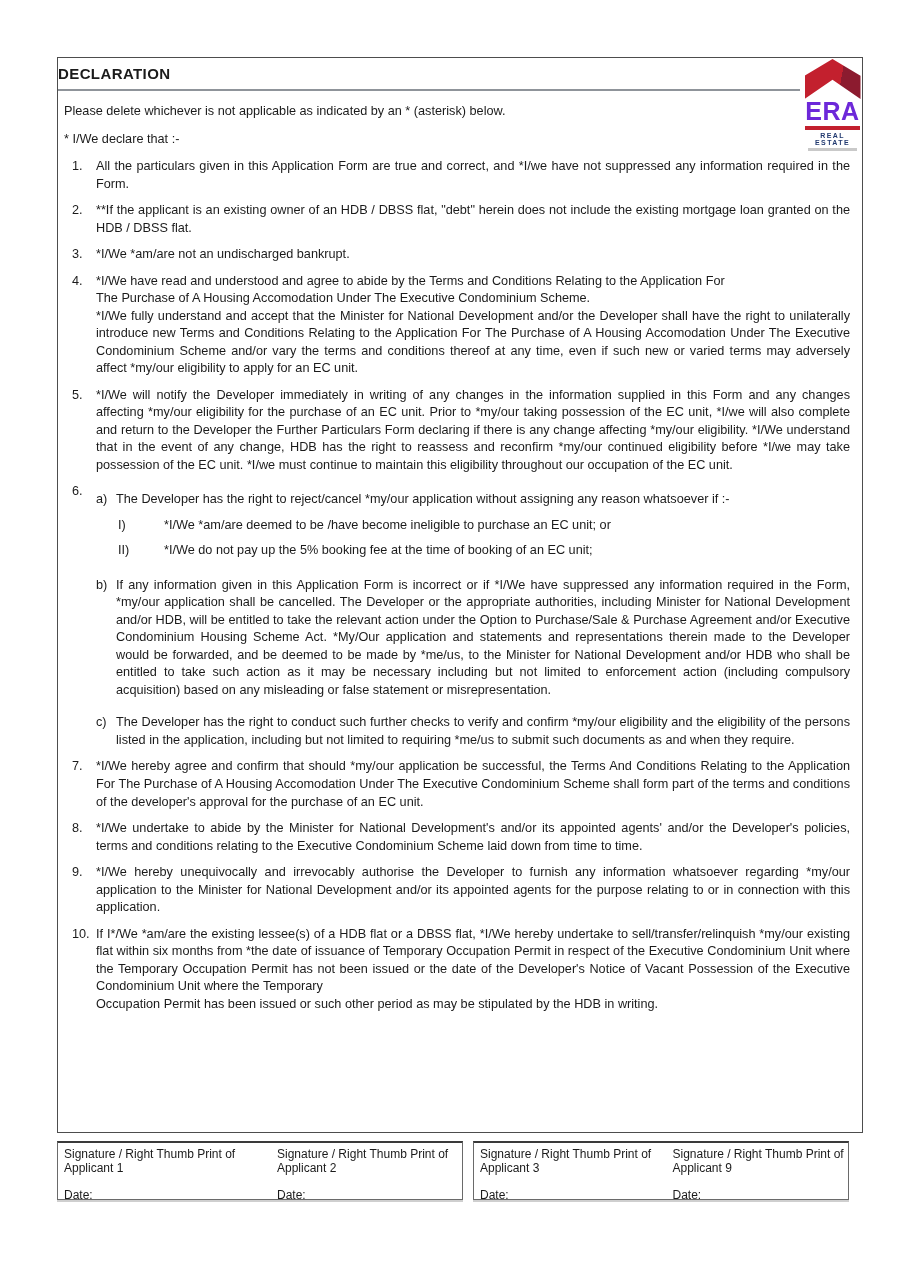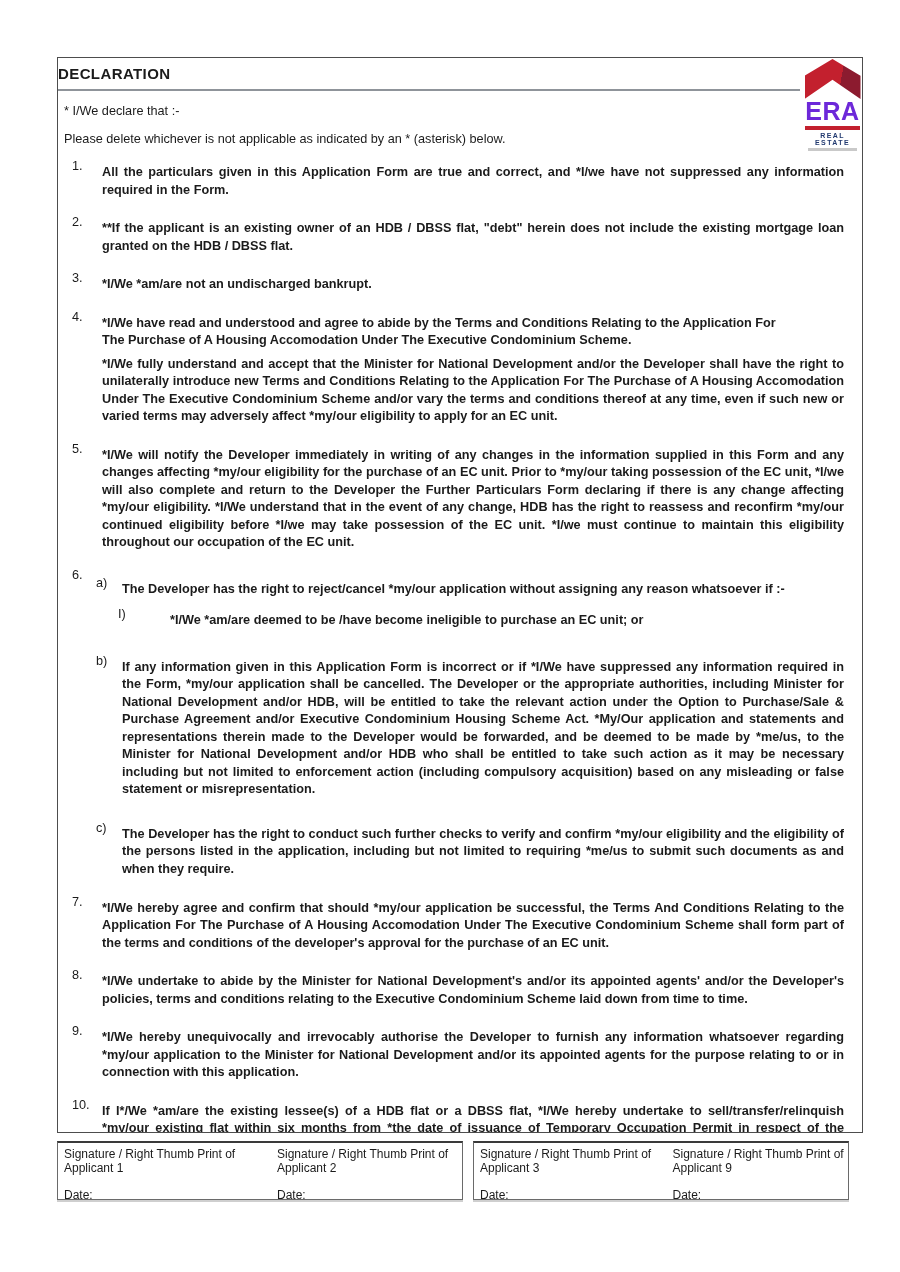--- a/index.html
+++ b/index.html
@@ -25,21 +25,21 @@
   .era-tag{height:3px;background:#c9c9c9;margin:2px 4px 0 4px;}
 
   
   .dbody{padding:12px 12px 0 6px;font-size:12.7px;line-height:1.38;}
   .blk{white-space:pre-line;}
   .jt{text-align:justify;}
   .intro-p{margin:0 0 10px 0;}
   .items{padding-left:8px;}
   .item{display:grid;grid-template-columns:24px 1fr;margin-bottom:9px;}
   .inum{}
-  .itxt .blk{margin:6px;font-weight:bold;}
+  .itxt .blk{margin:0;}
   .sub{display:grid;grid-template-columns:20px 1fr;margin-top:8px;}
   .roman{display:grid;grid-template-columns:46px 1fr;margin:8px 0 0 2px;}
   .gap-b{margin-top:17px;}
   .gap-c{margin-top:15px;}
 
   
   .sigrow{position:absolute;left:57px;top:1141px;width:806px;display:flex;}
   .sigbox{border:1px solid #6a6a6a;border-top:2px solid #3a3a3a;box-sizing:border-box;
           height:59px;display:flex;padding:4px 4px 4px 6px;background:#fff;
           box-shadow:0 2px 0 #cfcfcf;}
@@ -63,22 +63,22 @@
 
     <div class="logo">
       <div class="roof"></div>
       <div class="era-word">ERA</div>
       <div class="era-bar"></div>
       <div class="era-sub">REAL ESTATE</div>
       <div class="era-tag"></div>
     </div>
 
     <div class="dbody">
+      <p class="intro-p">Please delete whichever is not applicable as indicated by an * (asterisk) below.</p>
       <p class="intro-p">* I/We declare that :-</p>
-      <p class="intro-p">Please delete whichever is not applicable as indicated by an * (asterisk) below.</p>
 
       <div class="items">
 
         <div class="item">
           <div class="inum">1.</div>
           <div class="itxt">
               <div class="blk jt">All the particulars given in this Application Form are true and correct, and *I/we have not suppressed any information required in the Form.</div>
             </div>
         </div>
 
@@ -117,20 +117,24 @@
           <div class="itxt">
 
             <div class="sub">
               <div>a)</div>
               <div>
                 <div class="blk jt">The Developer has the right to reject/cancel *my/our application without assigning any reason whatsoever if :-</div>
                 <div class="roman">
                   <div>I)</div>
                   <div class="blk">*I/We *am/are deemed to be /have become ineligible to purchase an EC unit; or</div>
                 </div>
+                <div class="roman">
+                  <div>II)</div>
+                  <div class="blk">*I/We do not pay up the 5% booking fee at the time of booking of an EC unit;</div>
+                </div>
               </div>
             </div>
 
             <div class="sub gap-b">
               <div>b)</div>
               <div class="blk jt">If any information given in this Application Form is incorrect or if *I/We have suppressed any information required in the Form, *my/our application shall be cancelled. The Developer or the appropriate authorities, including Minister for National Development and/or HDB, will be entitled to take the relevant action under the Option to Purchase/Sale &amp; Purchase Agreement and/or Executive Condominium Housing Scheme Act. *My/Our application and statements and representations therein made to the Developer would be forwarded, and be deemed to be made by *me/us, to the Minister for National Development and/or HDB who shall be entitled to take such action as it may be necessary including but not limited to enforcement action (including compulsory acquisition) based on any misleading or false statement or misrepresentation.</div>
             </div>
 
             <div class="sub gap-c">
               <div>c)</div>

